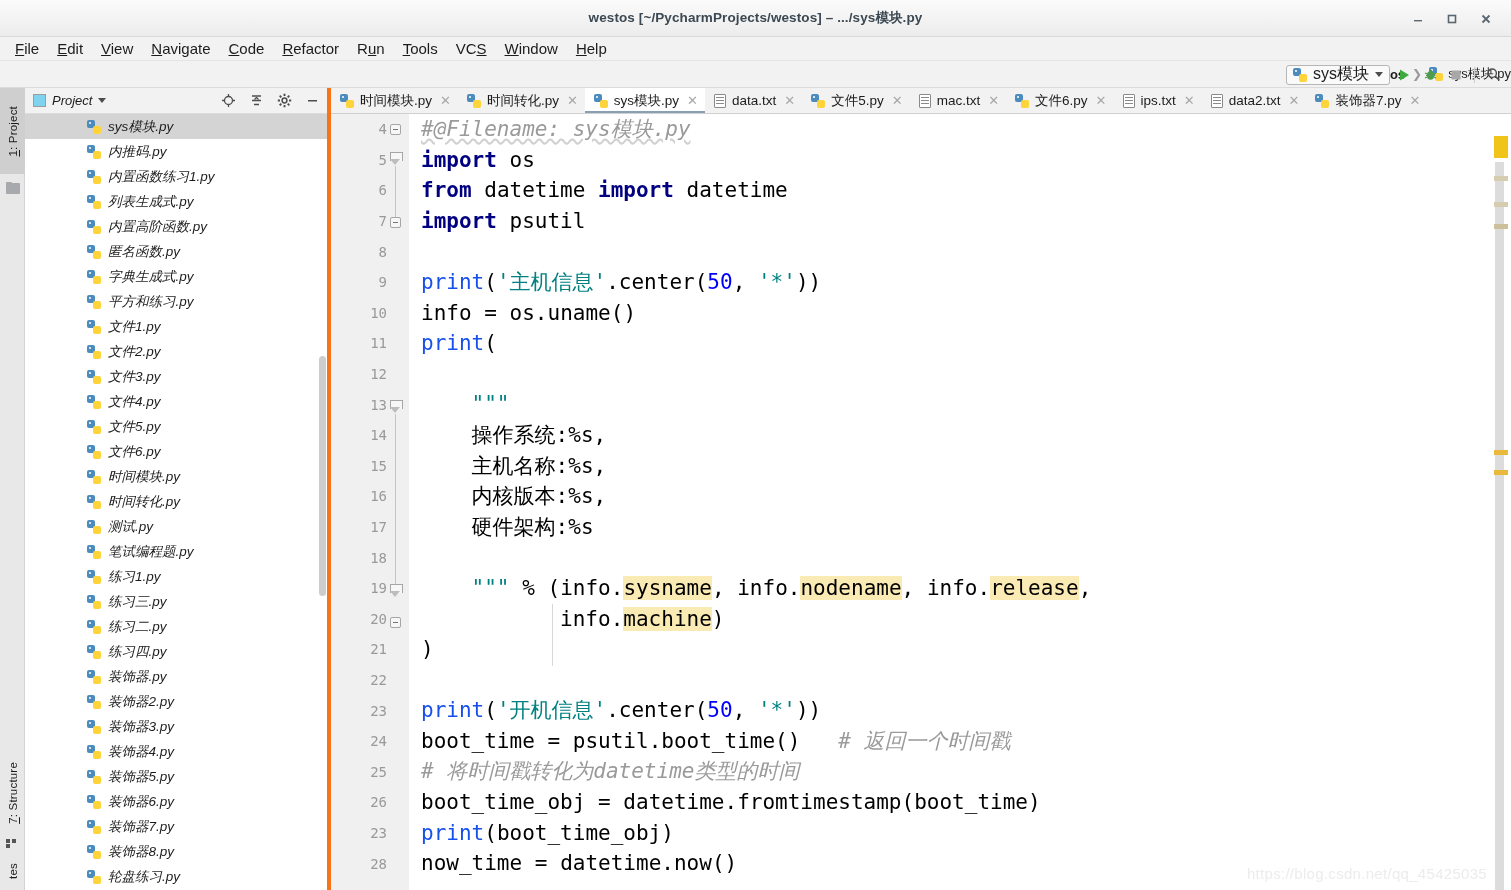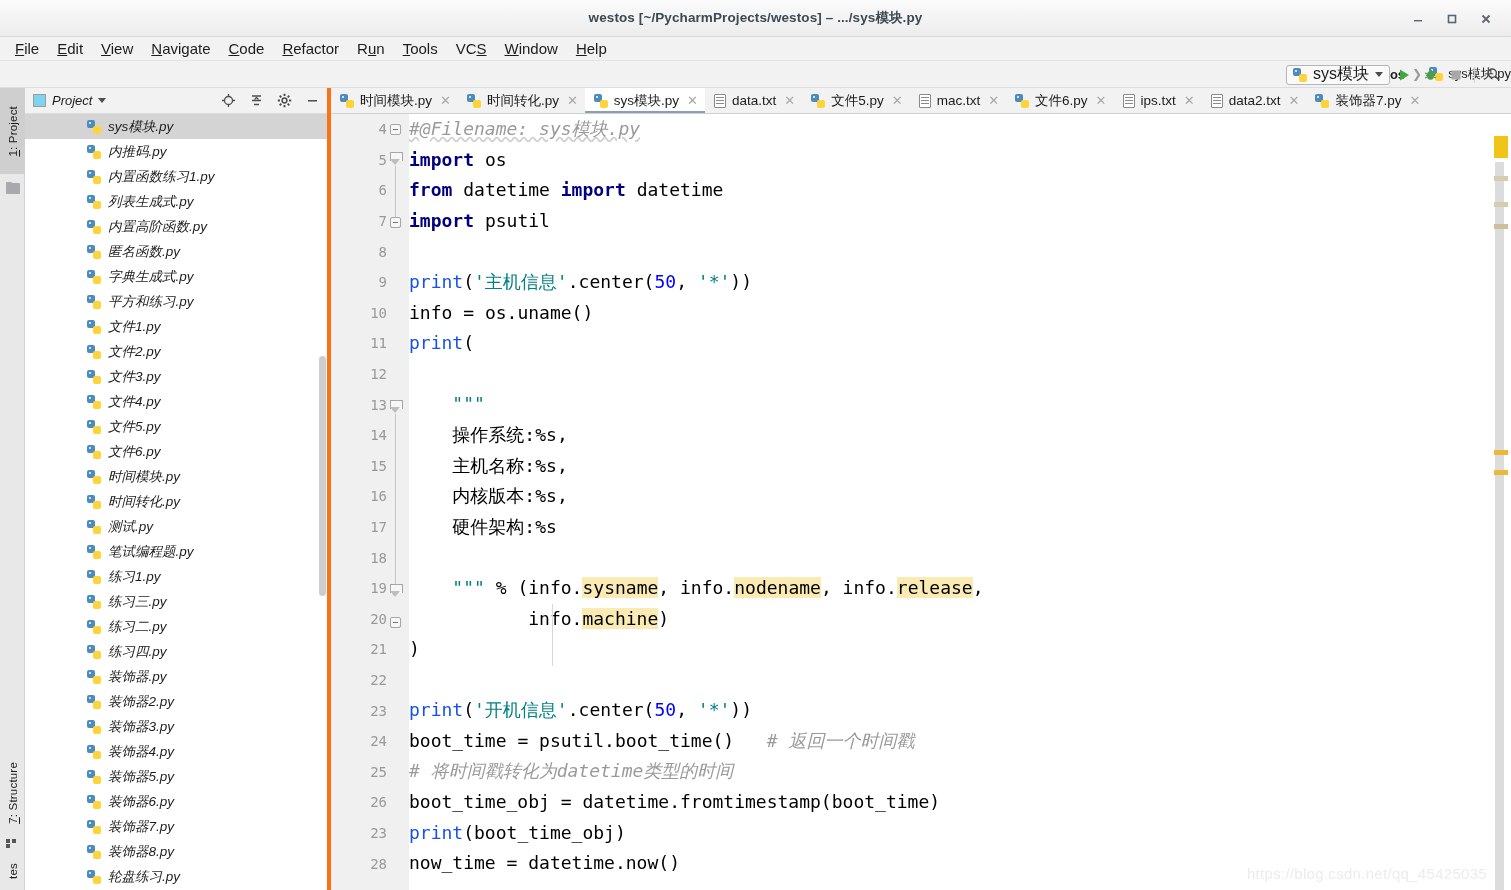--- a/index.html
+++ b/index.html
@@ -206,22 +206,22 @@
     content:""; position:absolute; left:0; top:7px; width: 0; height: 0;
     border-left: 5.5px solid transparent; border-right: 5.5px solid transparent;
     border-top: 6px solid #bdbdbd;
   }
   .foldline {
     position: absolute; left: 8px; width: 1px; background: #c4c4c4;
   }
 
   .codearea {
     flex: 1; position: relative; overflow: hidden;
-    font-family: "DejaVu Sans Mono", monospace; font-size: 18px;
-    padding-left: 0;
+    font-family: "DejaVu Sans Mono", monospace; font-size: 21px;
+    padding-left: 12px;
     background: #fff;
   }
   .codeline {
     height: 30.6px; line-height: 30.6px; white-space: pre; letter-spacing: 0px;
   }
   .kw  { color: #000080; font-weight: bold; }
   .str { color: #008080; }
   .num { color: #0000ff; }
   .fn  { color: #1750eb; }
   .plain { color: #000000; }

